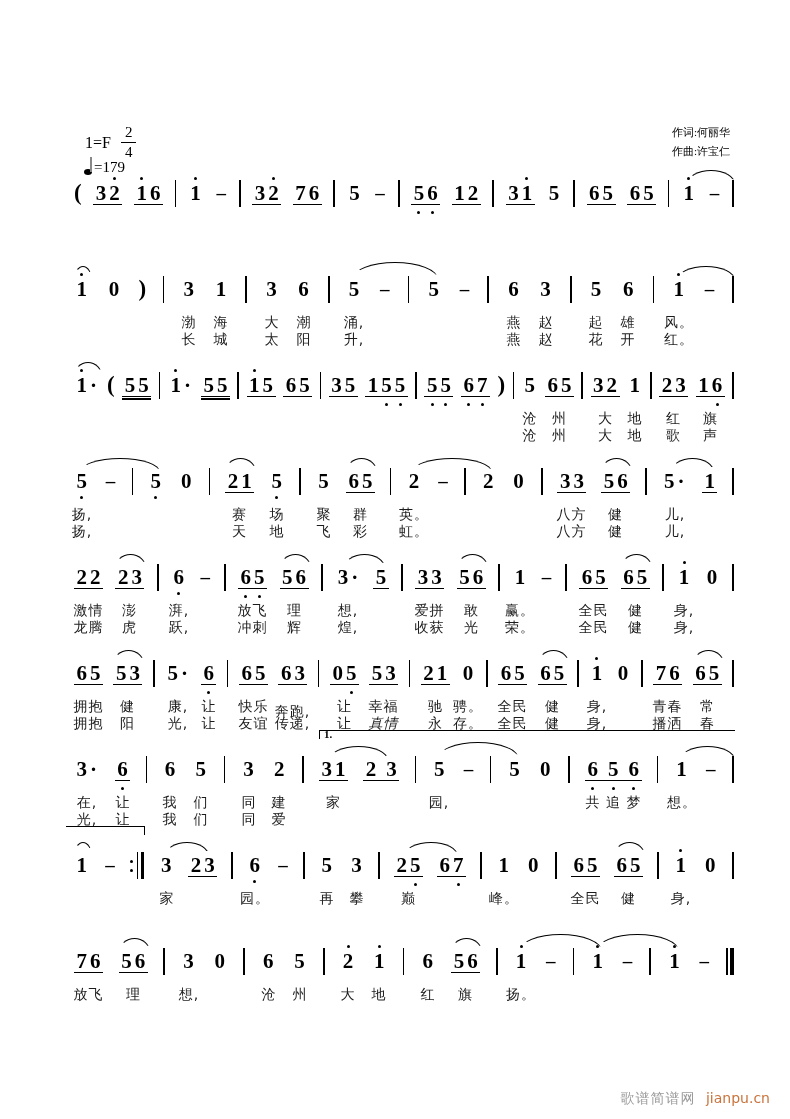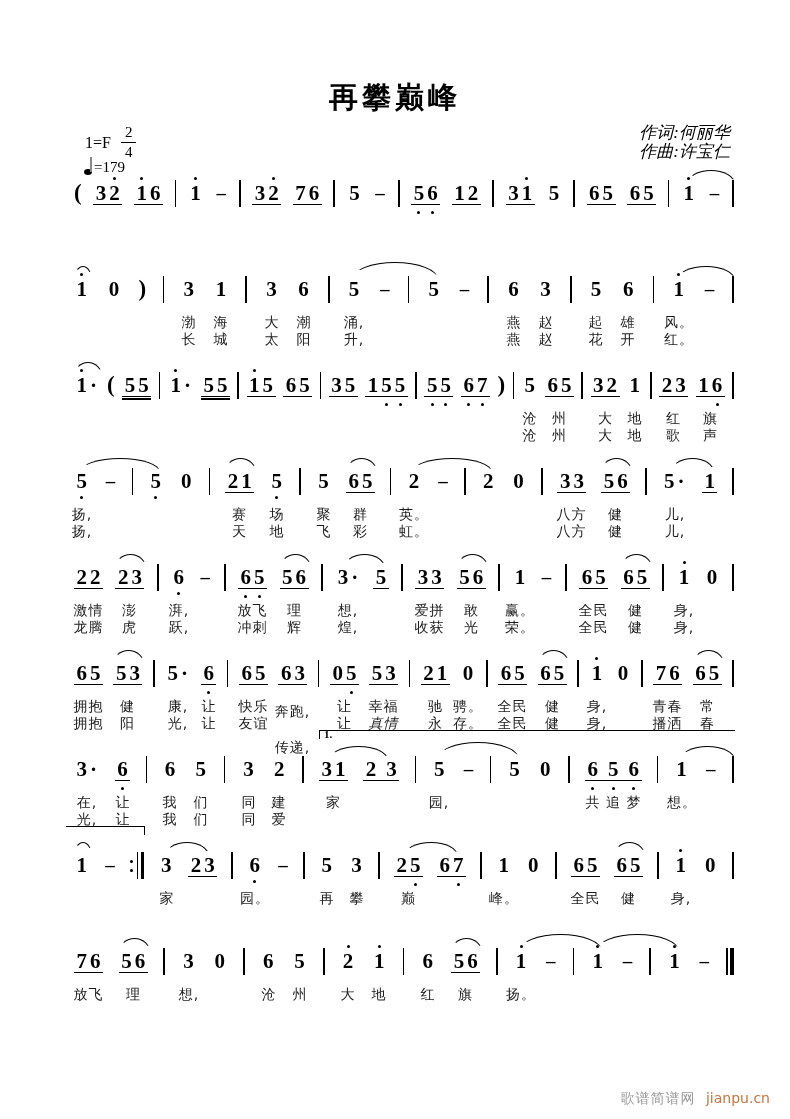--- a/index.html
+++ b/index.html
@@ -9,21 +9,21 @@
          font-size:29px;font-weight:700;letter-spacing:4px;}
   
   .key{position:absolute;left:85px;top:124px;display:flex;align-items:center;font-size:16px;font-weight:400;}
   .frac{margin-left:10px;text-align:center;font-size:15px;line-height:1.15;}
   .frac .num{display:block;border-bottom:1.3px solid #000;padding:0 4px 1px;}
   .frac .den{display:block;padding-top:1px;}
   .tempo{position:absolute;left:84px;top:156px;font-size:15px;display:flex;align-items:flex-end;height:20px;}
   .qnote{position:relative;display:inline-block;width:8px;height:6px;background:#000;border-radius:50%;
          margin-right:2px;margin-bottom:1px;}
   .qnote::after{content:"";position:absolute;right:0;bottom:3px;width:1.6px;height:15px;background:#888;}
-  .credits{position:absolute;right:60px;top:123px;font-size:17px;line-height:19px;text-align:right;font-style:italic;}
+  .credits{position:absolute;right:60px;top:123px;font-size:11px;line-height:19px;text-align:right;}
   
   .score{position:absolute;left:0;top:166px;width:790px;}
   .system{position:relative;height:96px;}
   .notes{position:relative;margin-left:74px;width:660px;height:30px;top:16px;
          display:flex;justify-content:space-between;align-items:flex-start;}
   .ng{display:inline-flex;position:relative;padding:0 1px;}
   .ng.u1{border-bottom:1.7px solid #000;}
   .ng.u2{border-bottom:1.7px solid #000;}
   .ng.u2::after{content:"";position:absolute;left:0;right:0;bottom:-4px;height:1.7px;background:#000;}
   .ch{position:relative;display:inline-block;font-size:21px;font-weight:700;line-height:22px;padding:0 1.5px;}
@@ -50,21 +50,20 @@
   
   .pagenum{position:absolute;left:0;top:1033px;width:100%;text-align:center;font-size:14px;letter-spacing:2px;}
   .watermark{position:absolute;right:20px;top:1090px;font-size:14px;font-family:"DejaVu Sans",sans-serif;}
   .watermark .site{letter-spacing:1px;}
   .watermark .url{margin-left:6px;}
 </style>
 </head>
 <body>
 
 <div class="page">
-  <div class="title">再攀巅峰</div>
 
   <div class="key">
     <span>1=F</span>
     <span class="frac">
       <span class="num">2</span>
       <span class="den">4</span>
     </span>
   </div>
 
   <div class="tempo">
@@ -577,21 +576,21 @@
         <span class="ly" style="left: 512.5px; top: 52px;">全民</span>
         <span class="ly" style="left: 552.5px; top: 52px;">健</span>
         <span class="ly" style="left: 597px; top: 52px;">身,</span>
         <span class="ly" style="left: 667.5px; top: 52px;">青春</span>
         <span class="ly" style="left: 707.5px; top: 52px;">常</span>
         <span class="ly" style="left: 88.5px; top: 69px;">拥抱</span>
         <span class="ly" style="left: 127.5px; top: 69px;">阳</span>
         <span class="ly" style="left: 178px; top: 69px;">光,</span>
         <span class="ly" style="left: 209px; top: 69px;">让</span>
         <span class="ly" style="left: 253.5px; top: 69px;">友谊</span>
-        <span class="ly" style="left: 292.5px; top: 69px; margin-top: 24px;">传递,</span>
+        <span class="ly" style="left: 292.5px; top: 69px;">传递,</span>
         <span class="ly" style="left: 344.5px; top: 69px;">让</span>
         <span class="ly" style="left: 383.5px; top: 69px; font-style: italic;">真情</span>
         <span class="ly" style="left: 435.5px; top: 69px;">永</span>
         <span class="ly" style="left: 468px; top: 69px;">存。</span>
         <span class="ly" style="left: 512.5px; top: 69px;">全民</span>
         <span class="ly" style="left: 552.5px; top: 69px;">健</span>
         <span class="ly" style="left: 597px; top: 69px;">身,</span>
         <span class="ly" style="left: 667.5px; top: 69px;">播洒</span>
         <span class="ly" style="left: 707.5px; top: 69px;">春</span>
       </span>

